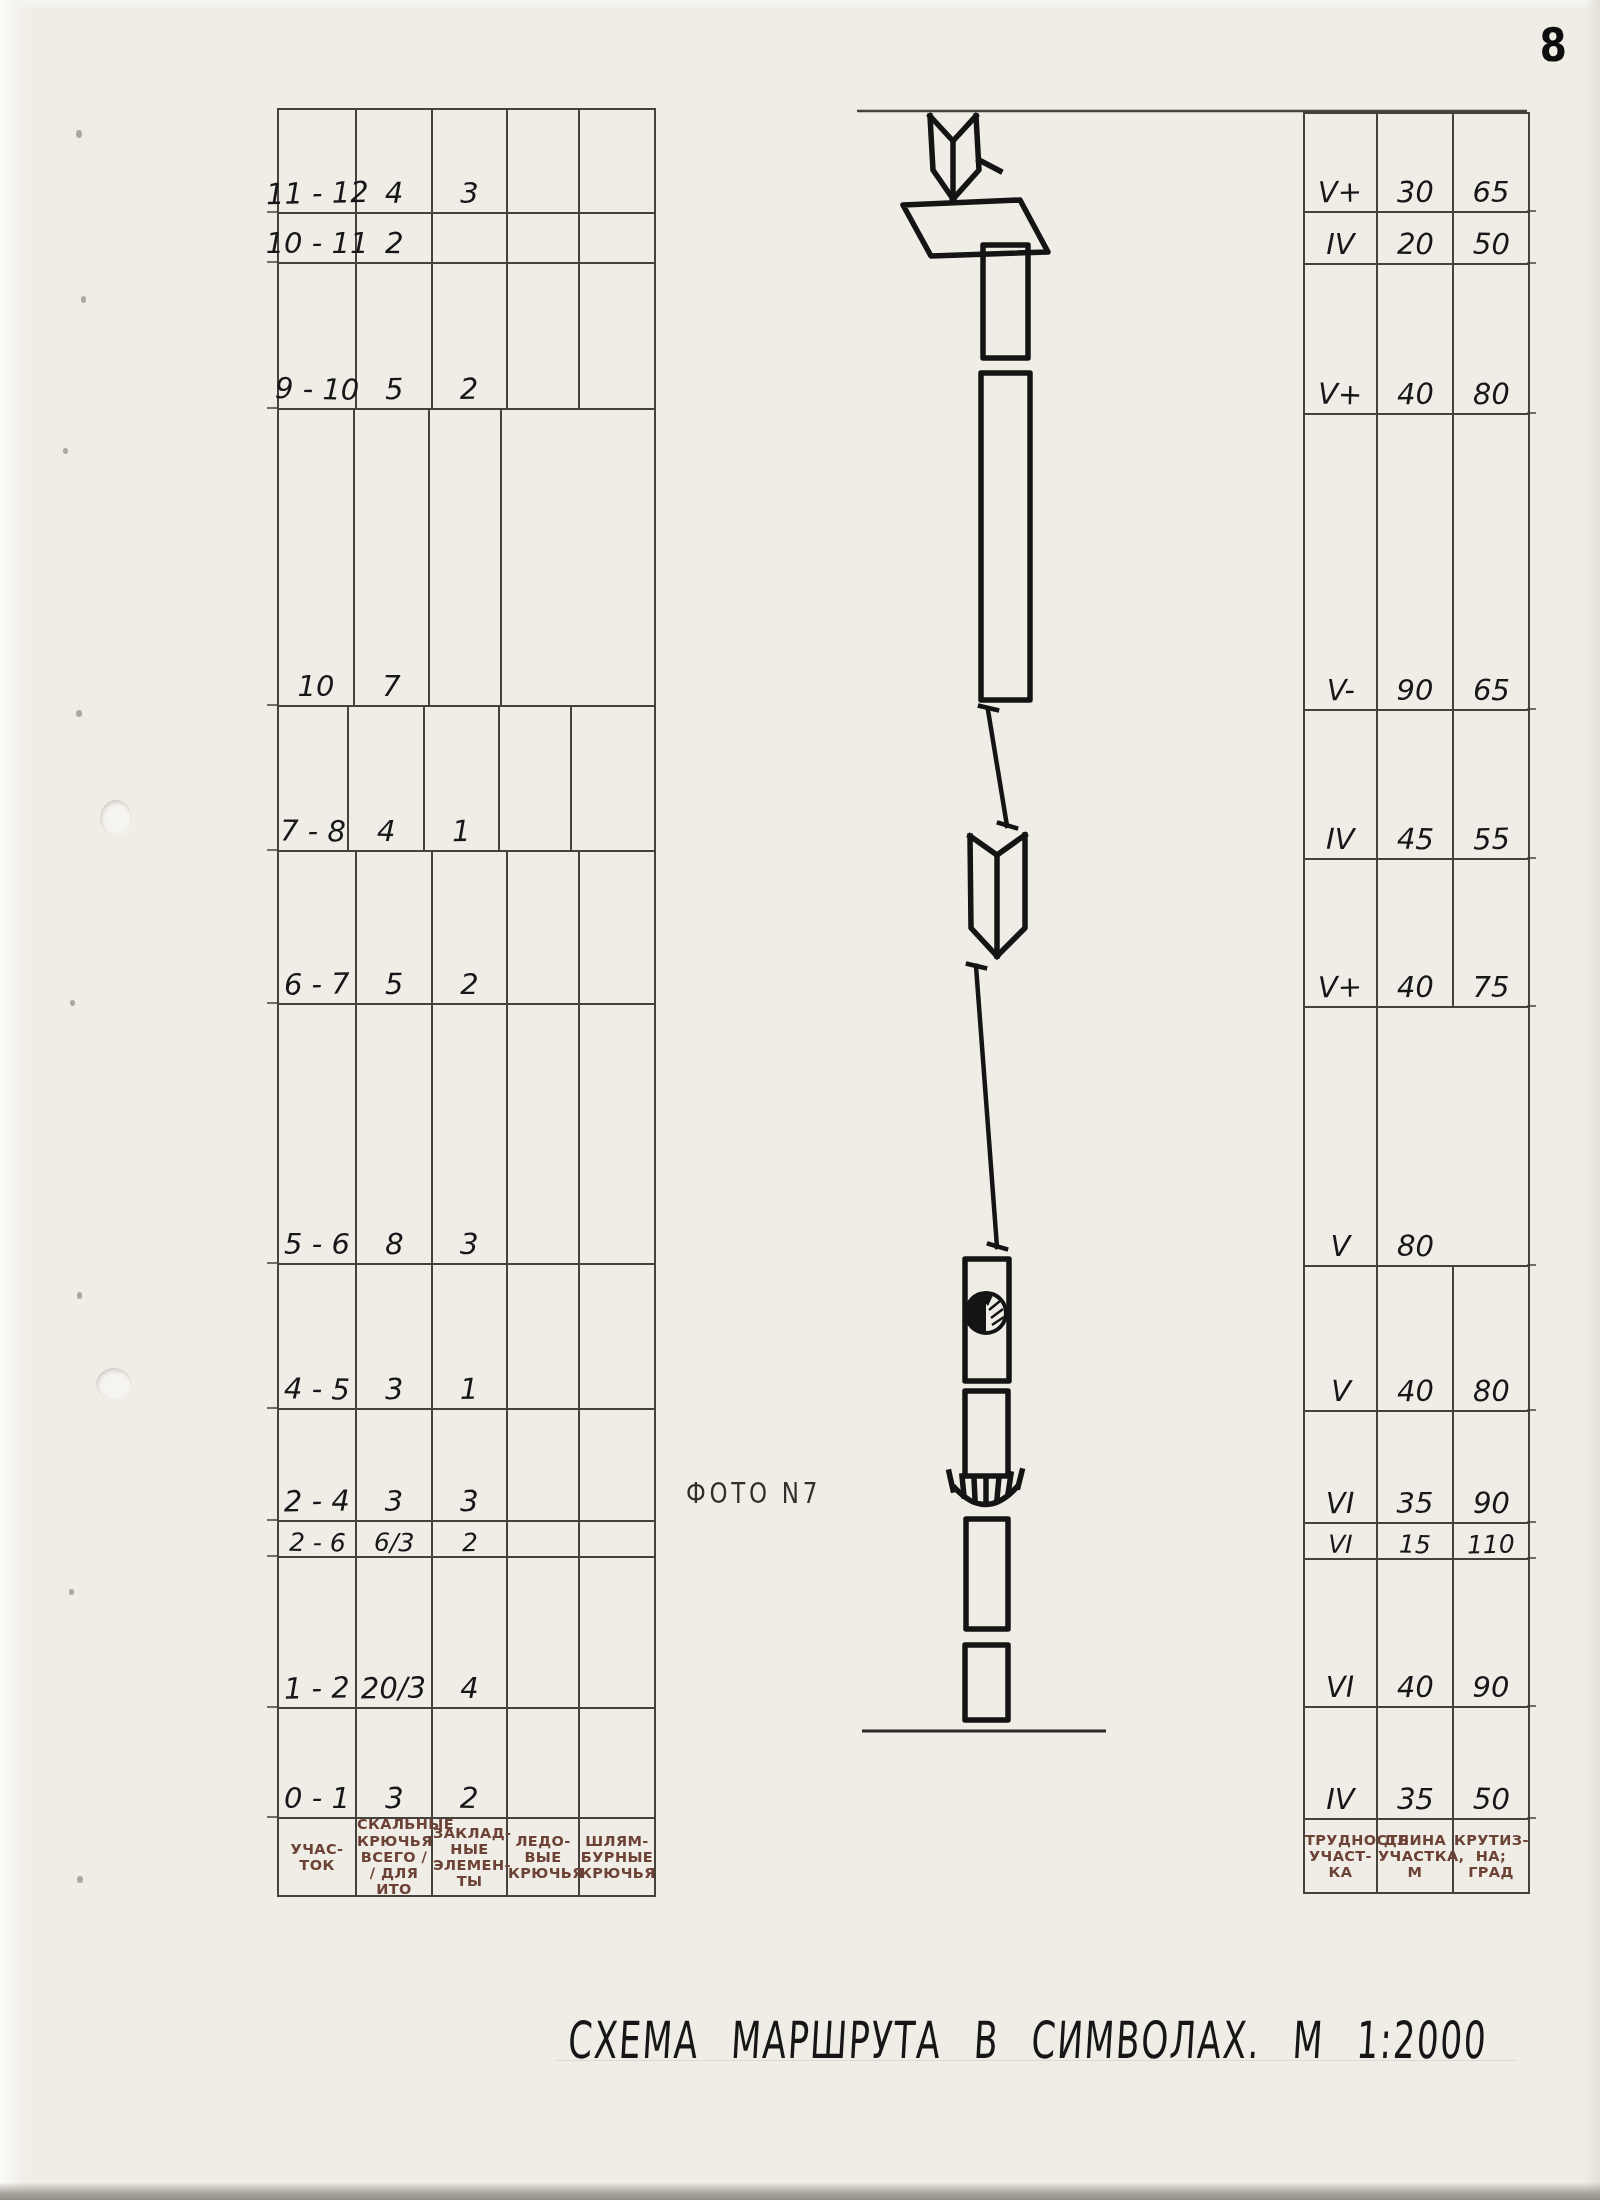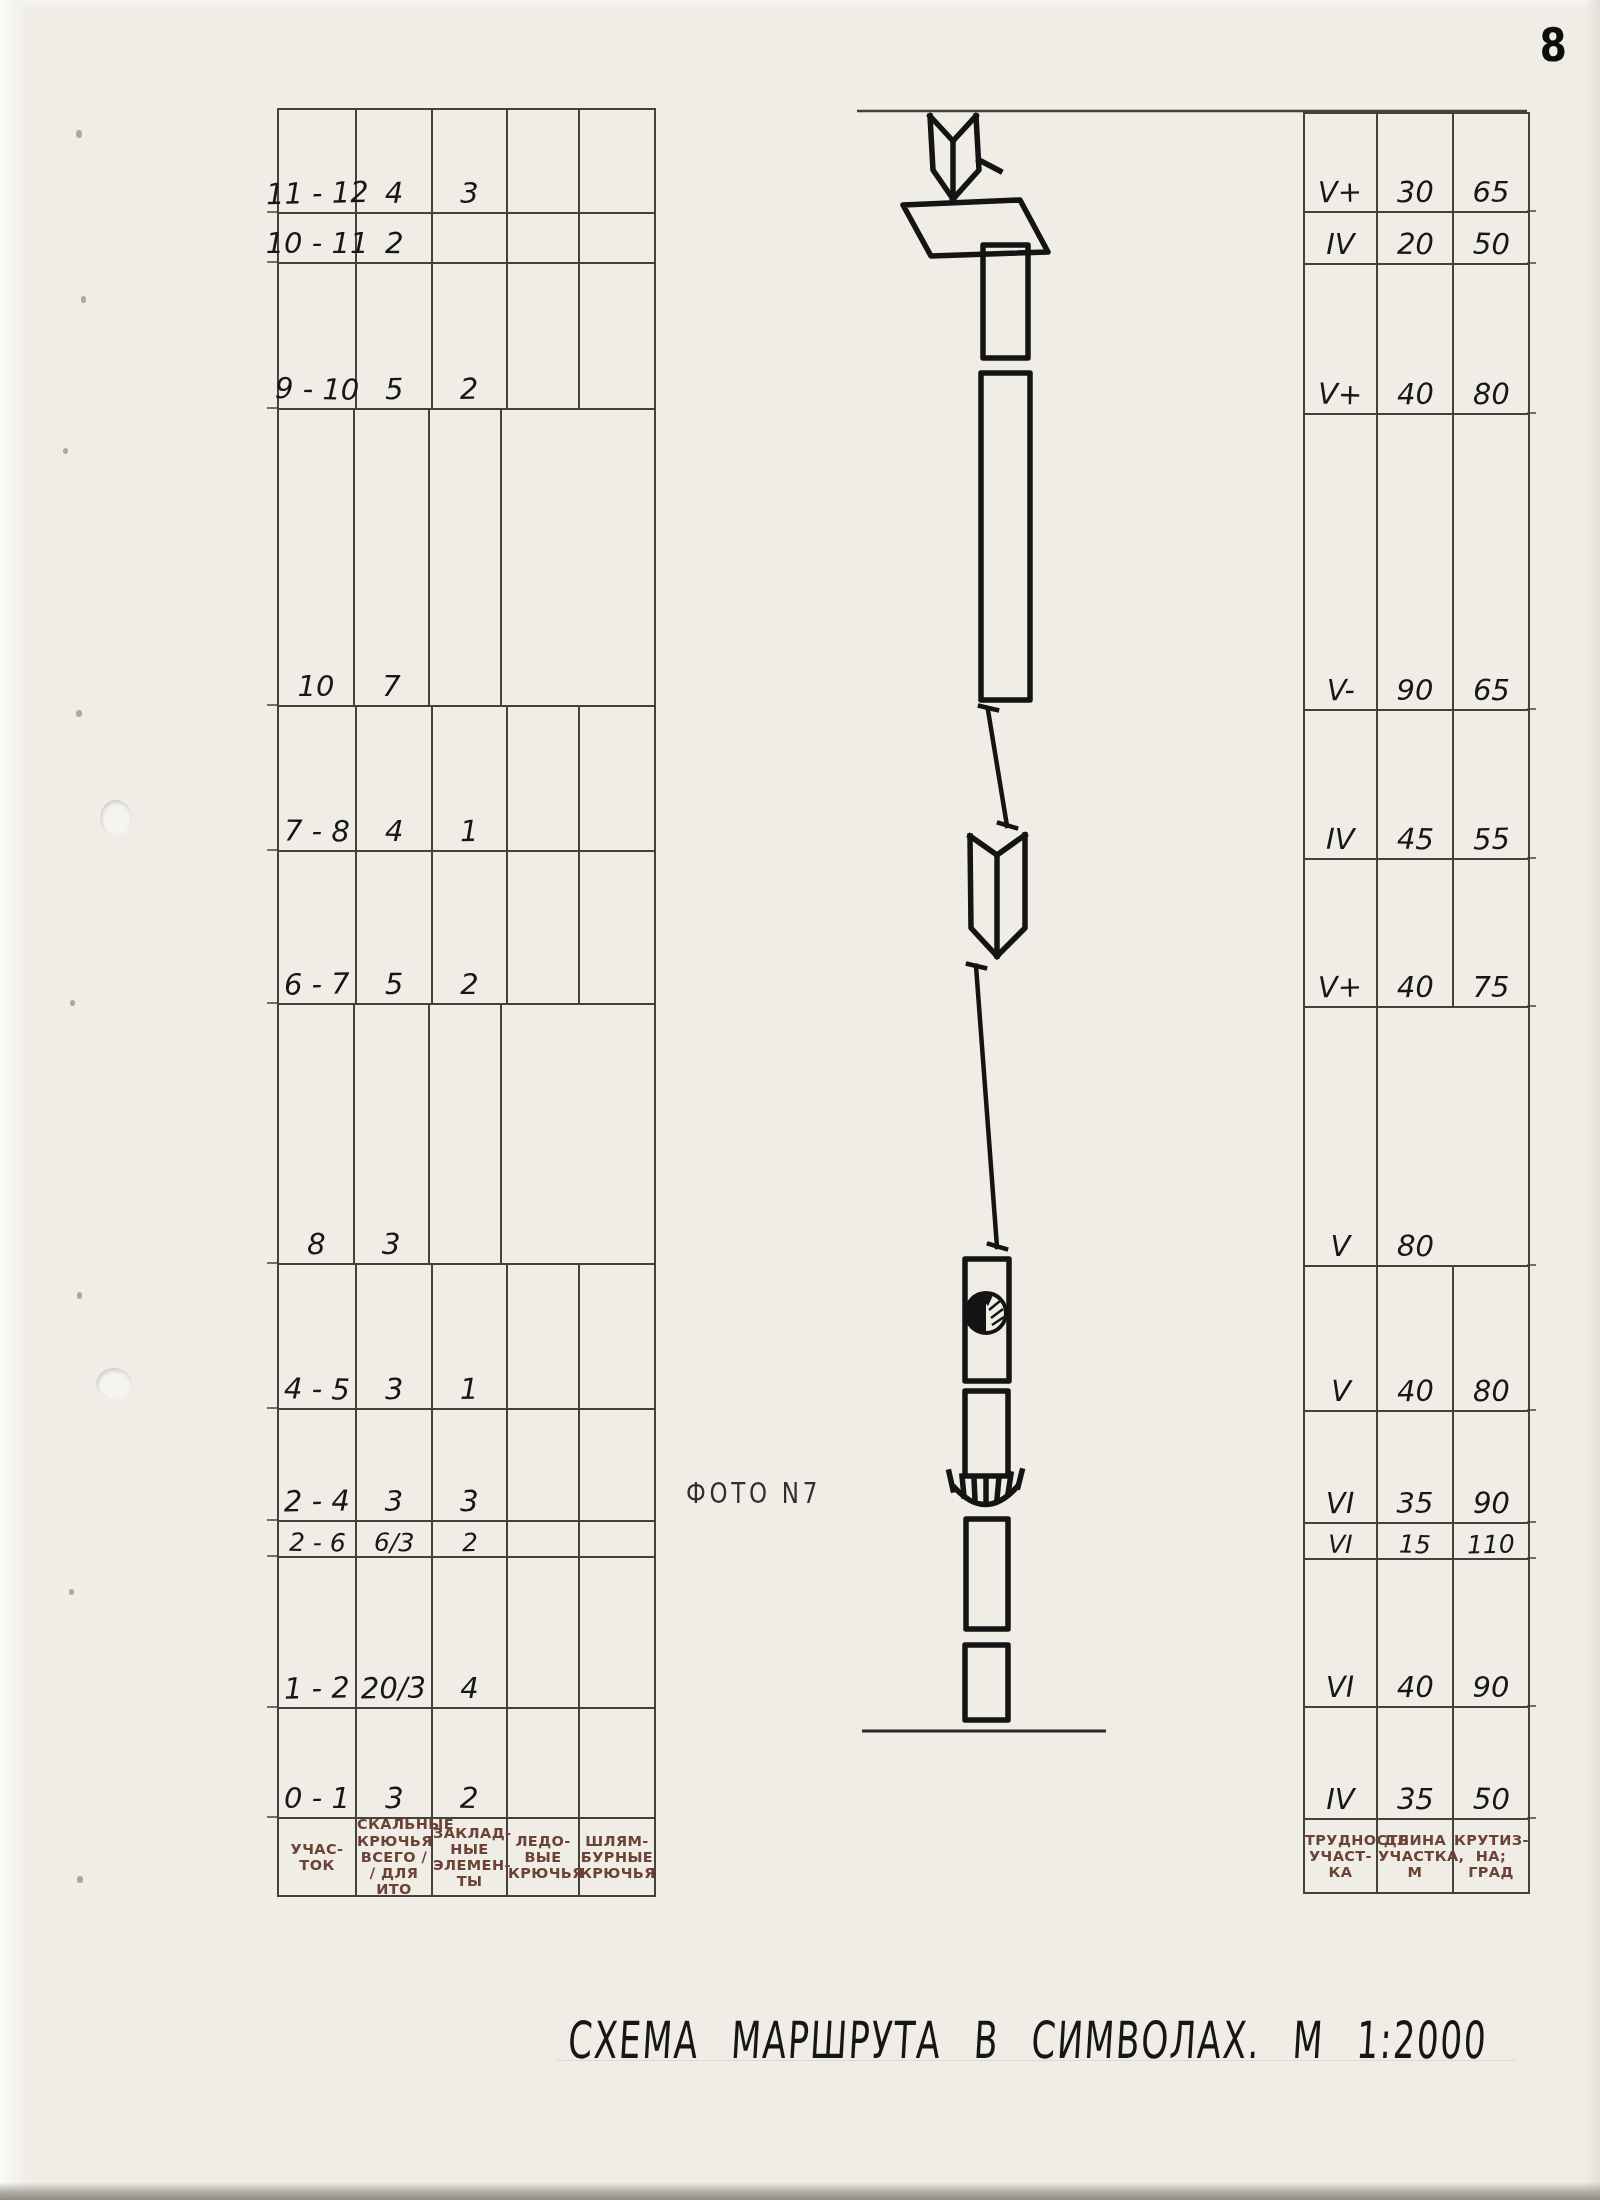--- a/index.html
+++ b/index.html
@@ -119,21 +119,21 @@
           <span class="hand num" style="transform: rotate(0.7deg);">7</span>
         </div>
         <div class="cell" style="width: 72px;">
           <span class="hand num" style="transform: rotate(1.4deg);"></span>
         </div>
         <div class="cell" style="width: 74px;">
           <span class="hand num" style="transform: rotate(-1.4deg);"></span>
         </div>
       </div>
       <div class="trow" style="height: 145px;">
-        <div class="cell" style="width: 78px;">
+        <div class="cell" style="width: 70px;">
           <span class="hand num" style="transform: rotate(0.7deg);">7 - 8</span>
         </div>
         <div class="cell" style="width: 76px;">
           <span class="hand num" style="transform: rotate(1.4deg);">4</span>
         </div>
         <div class="cell" style="width: 75px;">
           <span class="hand num" style="transform: rotate(-1.4deg);">1</span>
         </div>
         <div class="cell" style="width: 72px;">
           <span class="hand num" style="transform: rotate(-0.7deg);"></span>
@@ -153,20 +153,23 @@
           <span class="hand num" style="transform: rotate(0deg);">2</span>
         </div>
         <div class="cell" style="width: 72px;">
           <span class="hand num" style="transform: rotate(0.7deg);"></span>
         </div>
         <div class="cell" style="width: 74px;">
           <span class="hand num" style="transform: rotate(1.4deg);"></span>
         </div>
       </div>
       <div class="trow" style="height: 260px;">
+        <div class="cell" style="width: 78px;">
+          <span class="hand num" style="transform: rotate(0deg);">5 - 6</span>
+        </div>
         <div class="cell" style="width: 76px;">
           <span class="hand num" style="transform: rotate(0.7deg);">8</span>
         </div>
         <div class="cell" style="width: 75px;">
           <span class="hand num" style="transform: rotate(1.4deg);">3</span>
         </div>
         <div class="cell" style="width: 72px;">
           <span class="hand num" style="transform: rotate(-1.4deg);"></span>
         </div>
         <div class="cell" style="width: 74px;">

